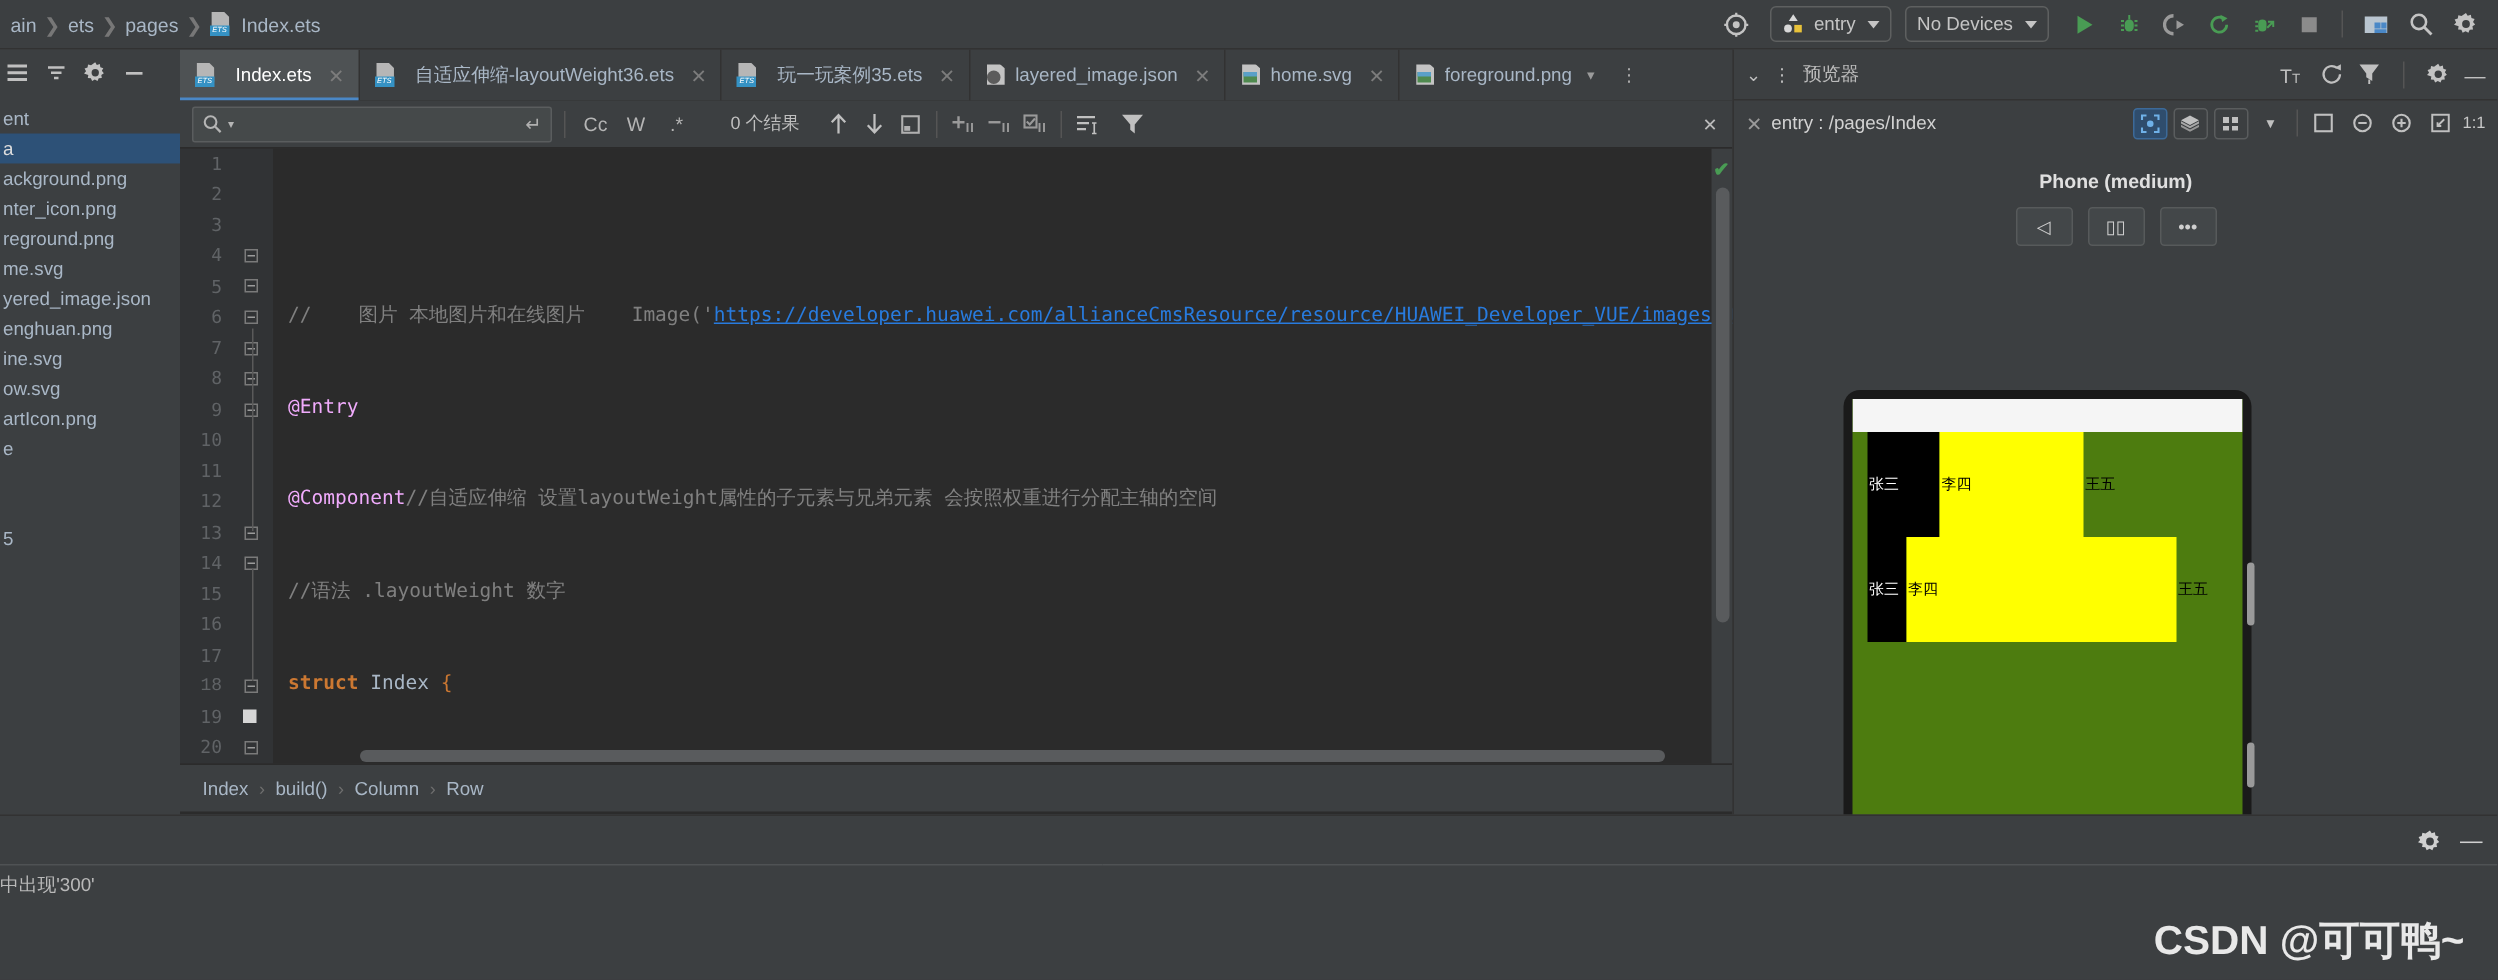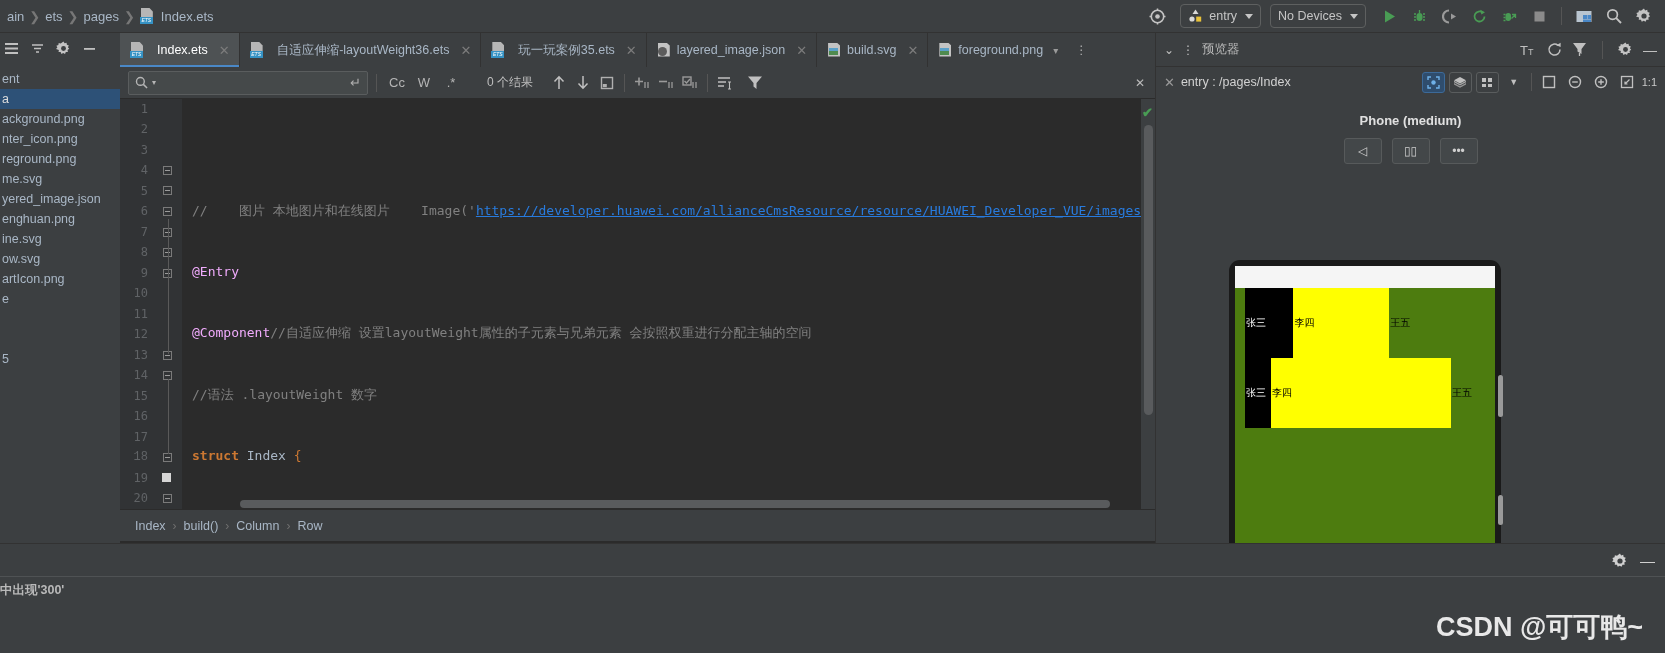--- a/index.html
+++ b/index.html
@@ -174,21 +174,21 @@
   .p-black { background:#000000; color:#ffffff; }
   .p-yellow { background:#ffff00; }
   .p-plain { background:transparent; }
 
   .sidehandle { position:absolute; right:-2px; width:5px; height:42px; background:#9a9a9a; border-radius:3px;}
 
   
   .bottombar { position:absolute; left:0; top:543px; width:1665px; height:110px; background:#3c3f41;
                border-top:1px solid #323232; }
   .bb-icons { position:absolute; right:10px; top:8px; display:flex; gap:12px; align-items:center; }
-  .bb-text { position:absolute; left:0px; top:38px; font-size:12.5px; color:#b9b9b9;font-weight:bold; }
+  .bb-text { position:absolute; left:0px; top:38px; font-size:12.5px; color:#b9b9b9; }
   .splitline { position:absolute; left:0; top:32px; width:735px; height:1px; background:#4f5254; }
   .splitline2 { position:absolute; left:735px; top:32px; width:930px; height:1px; background:#4f5254; }
   .watermark { position:absolute; right:22px; bottom:8px; font-size:27px; color:#e8e8e8; font-weight:bold; }
 
   svg { display:block; }
 </style>
 </head>
 <body>
 
 <div class="app">
@@ -365,21 +365,21 @@
           </span>
         <span>layered_image.json</span>
         <span class="x">✕</span>
       </div>
       <div class="tab">
         <span class="img-ico">
             <i class="pg"></i>
             <i class="ph"></i>
             <i class="sky"></i>
           </span>
-        <span>build.svg</span>
+        <span>home.svg</span>
         <span class="x">✕</span>
       </div>
       <div class="tab" style="border-right:none;">
         <span class="img-ico">
             <i class="pg"></i>
             <i class="ph"></i>
             <i class="sky"></i>
           </span>
         <span>foreground.png</span>
         <span class="chev">▾</span>

